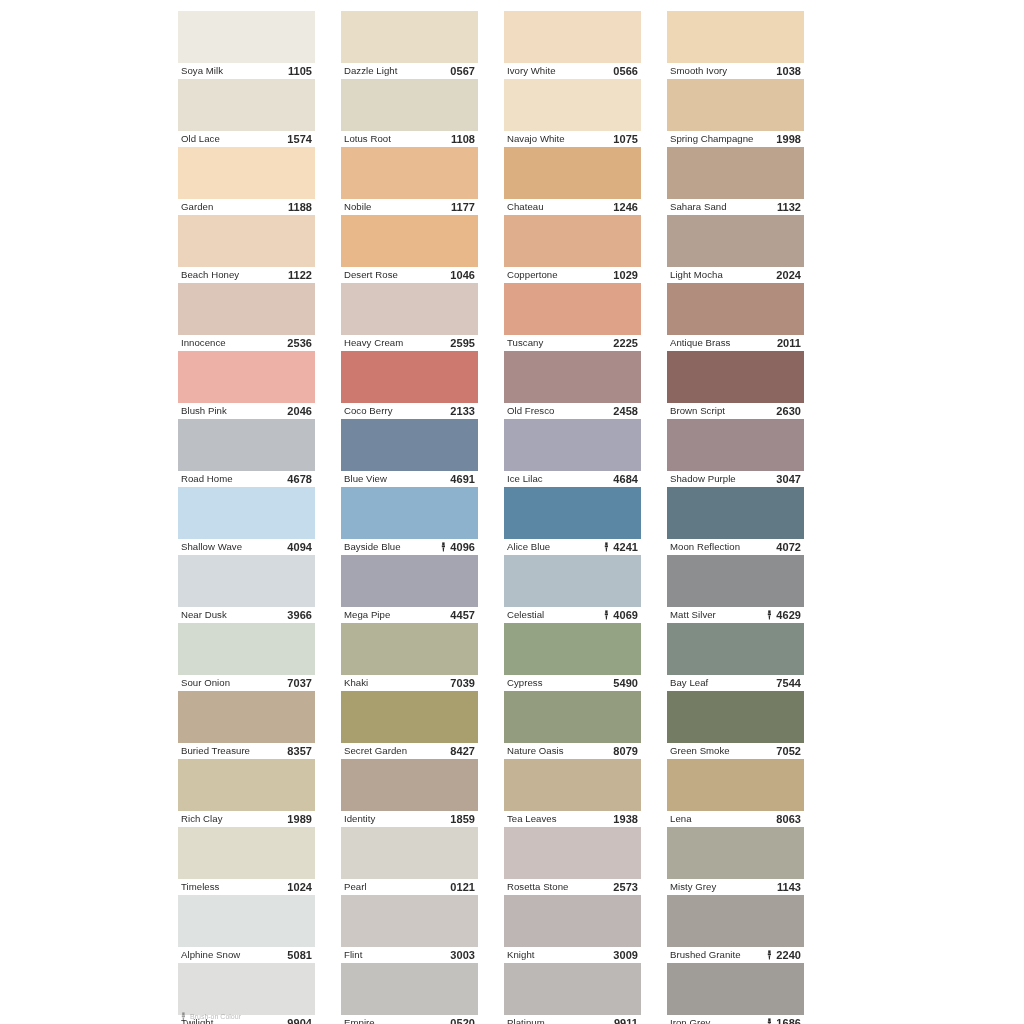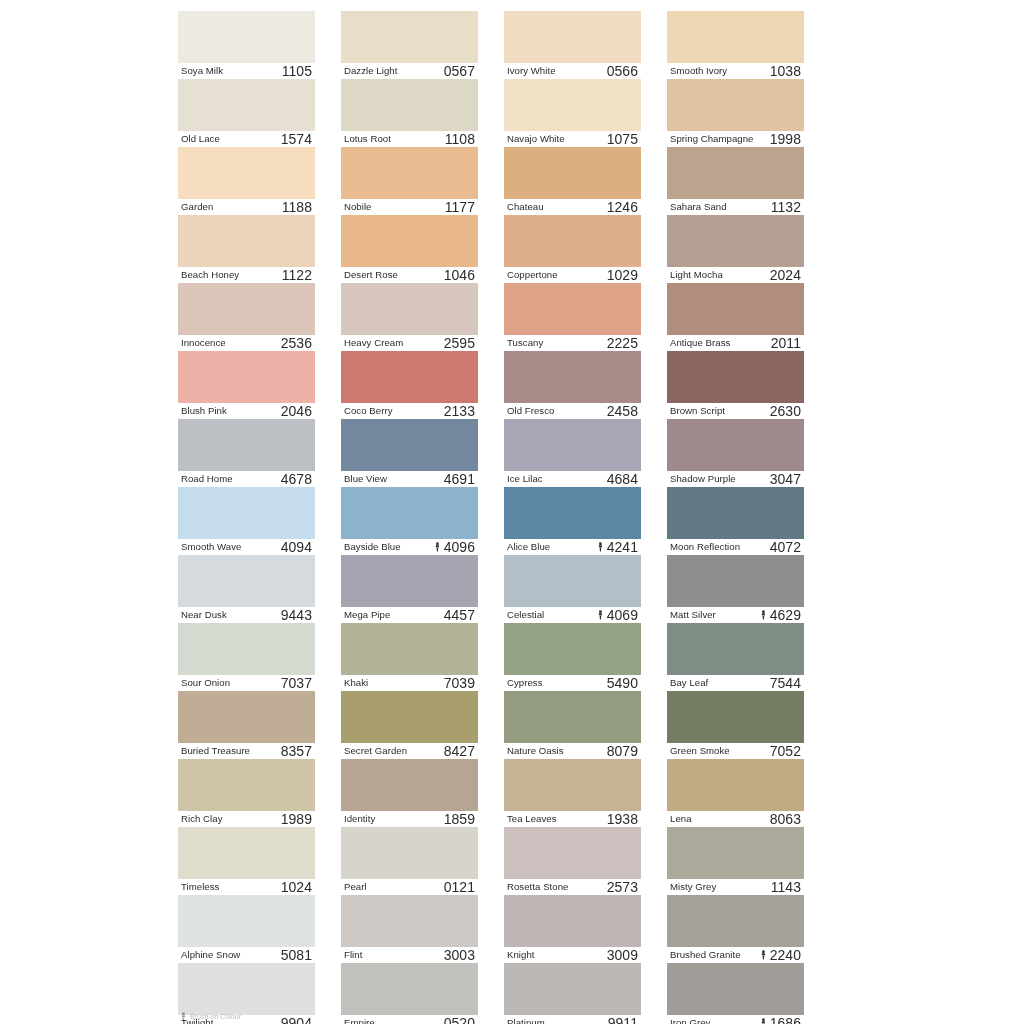--- a/index.html
+++ b/index.html
@@ -60,26 +60,26 @@
     letter-spacing: 0.05px;
     white-space: nowrap;
     font-weight: 400;
   }
   .cright {
     display: flex;
     align-items: center;
     gap: 3px;
   }
   .ccode {
-    font-size: 14px;
+    font-size: 11px;
     line-height: 16px;
     color: #2b2b2b;
     letter-spacing: 0.05px;
     white-space: nowrap;
-    font-weight: 400;
+    font-weight: 700;
   }
   .brush-icon {
     width: 7px;
     height: 10px;
     display: inline-block;
     position: relative;
     flex: 0 0 7px;
   }
   .brush-icon svg { display: block; }
   .brush-icon.hidden { visibility: hidden; }
@@ -214,21 +214,21 @@
                   <path d="M2.6 5.4 L4.2 5.4 L3.9 9.6 L2.9 9.6 Z" fill="#2b2b2b"></path>
                 </svg>
               </span>
               <span class="ccode">4678</span>
             </span>
           </div>
         </div>
         <div class="swatch-row">
           <div class="chip" style="background: rgb(196, 220, 235);"></div>
           <div class="caption">
-            <span class="cname">Smooth Wave</span>
+            <span class="cname">Shallow Wave</span>
             <span class="cright">
               <span class="brush-icon hidden">
                 <svg viewBox="0 0 7 10" width="7" height="10">
                   <path d="M2.2 0.4 L4.6 0.4 L4.6 3.2 L2.2 3.2 Z" fill="#2b2b2b"></path>
                   <path d="M1.8 3.4 L5.0 3.4 L5.0 5.2 L1.8 5.2 Z" fill="#2b2b2b"></path>
                   <path d="M2.6 5.4 L4.2 5.4 L3.9 9.6 L2.9 9.6 Z" fill="#2b2b2b"></path>
                 </svg>
               </span>
               <span class="ccode">4094</span>
             </span>
@@ -239,21 +239,21 @@
           <div class="caption">
             <span class="cname">Near Dusk</span>
             <span class="cright">
               <span class="brush-icon hidden">
                 <svg viewBox="0 0 7 10" width="7" height="10">
                   <path d="M2.2 0.4 L4.6 0.4 L4.6 3.2 L2.2 3.2 Z" fill="#2b2b2b"></path>
                   <path d="M1.8 3.4 L5.0 3.4 L5.0 5.2 L1.8 5.2 Z" fill="#2b2b2b"></path>
                   <path d="M2.6 5.4 L4.2 5.4 L3.9 9.6 L2.9 9.6 Z" fill="#2b2b2b"></path>
                 </svg>
               </span>
-              <span class="ccode">9443</span>
+              <span class="ccode">3966</span>
             </span>
           </div>
         </div>
         <div class="swatch-row">
           <div class="chip" style="background: rgb(211, 218, 208);"></div>
           <div class="caption">
             <span class="cname">Sour Onion</span>
             <span class="cright">
               <span class="brush-icon hidden">
                 <svg viewBox="0 0 7 10" width="7" height="10">

